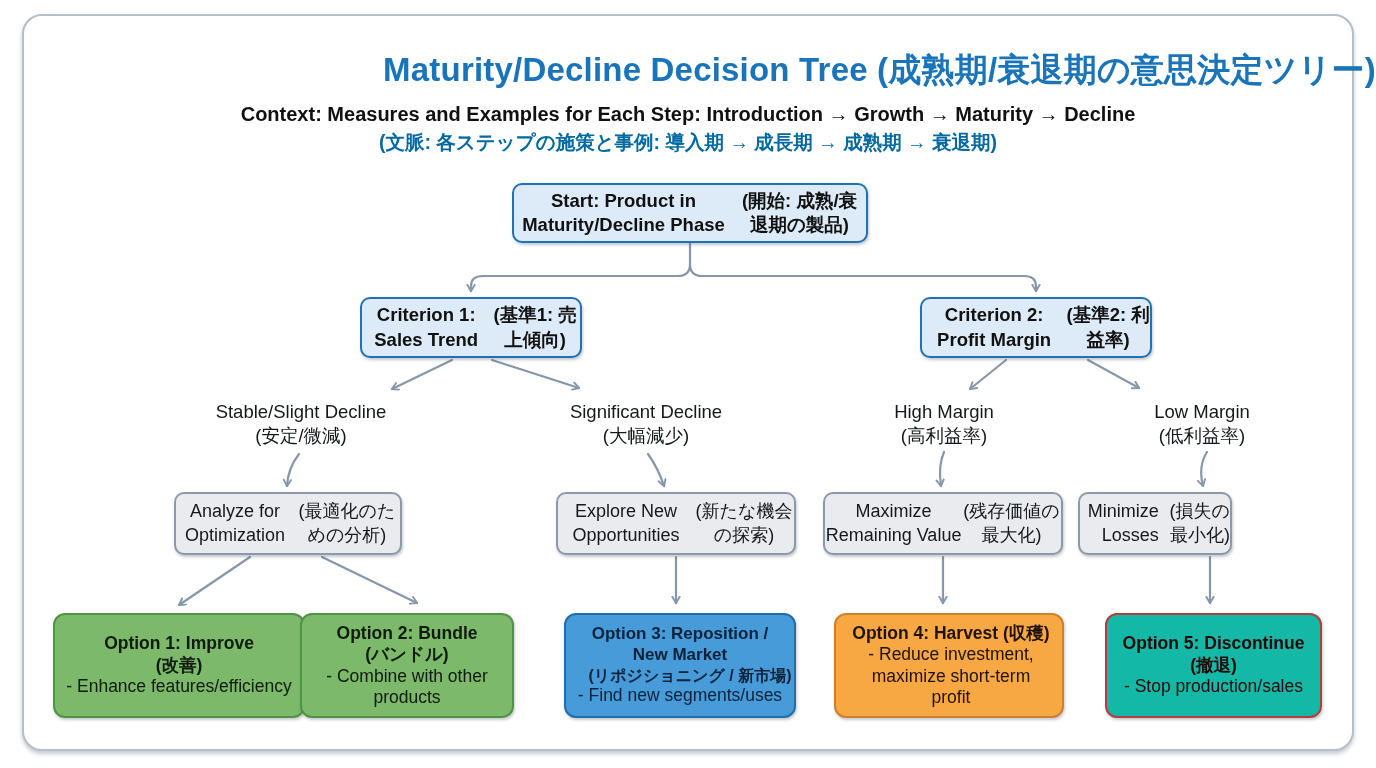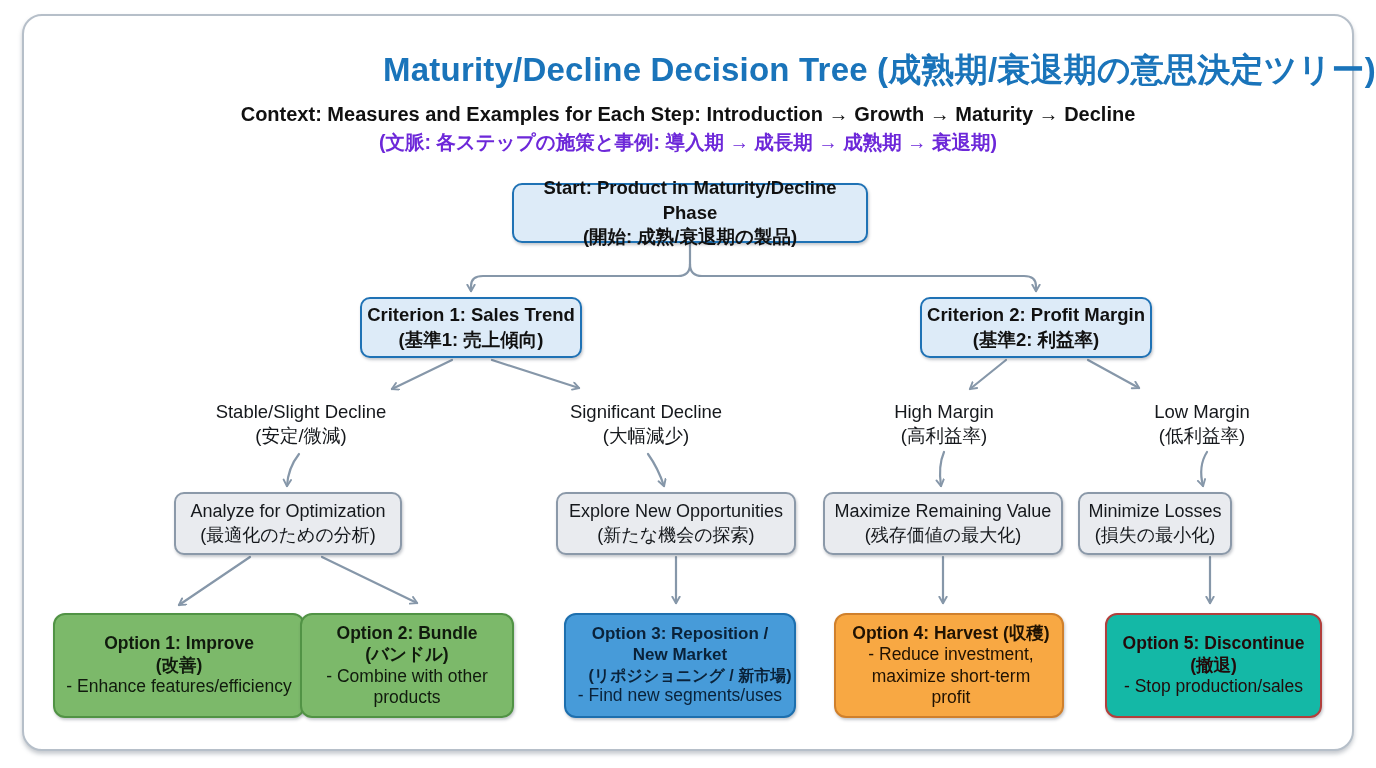--- a/index.html
+++ b/index.html
@@ -7,23 +7,23 @@
                font-family: "Liberation Sans", "DejaVu Sans", sans-serif; }
   .stage { position: relative; width: 1376px; height: 768px; background: #ffffff; }
   .card { position: absolute; left: 22px; top: 14px; width: 1332px; height: 737px;
           background: #ffffff; border: 2px solid #b6bfc9; border-radius: 20px;
           box-shadow: 0 3px 4px rgba(90,100,115,0.35); }
   .title { position: absolute; left: 0; top: 48px; width: 1376px; text-align: right;
            font-size: 33px; font-weight: 700; color: #1a74ba; letter-spacing: 0.2px; }
   .subtitle1 { position: absolute; left: 0; top: 103px; width: 1376px; text-align: center;
                font-size: 20px; font-weight: 600; color: #111111; }
   .subtitle2 { position: absolute; left: 0; top: 129px; width: 1376px; text-align: center;
-               font-size: 19.5px; font-weight: 600; color: #6d28d9; }
+               font-size: 19.5px; font-weight: 600; color: #0369a1; }
 
-  .node { position: absolute; display: flex; flex-direction: column; justify-content: center;
+  .node { position: absolute; display: flex; flex-direction: row; justify-content: center;
           align-items: center; text-align: center; border-radius: 10px;
           box-shadow: 1px 2px 3px rgba(60,70,85,0.30); line-height: 1.32; }
   .node.decision { background: #ddebf8; border: 2.5px solid #1f72b5;
                    font-size: 18.5px; font-weight: 700; color: #111111; }
   .node.action { background: #e9ebef; border: 2px solid #8b99a9;
                  font-size: 18px; font-weight: 400; color: #15181c; }
 
   .edge-label { position: absolute; text-align: center; font-size: 18.5px; font-weight: 500;
                 color: #15181c; line-height: 1.3; }
 

